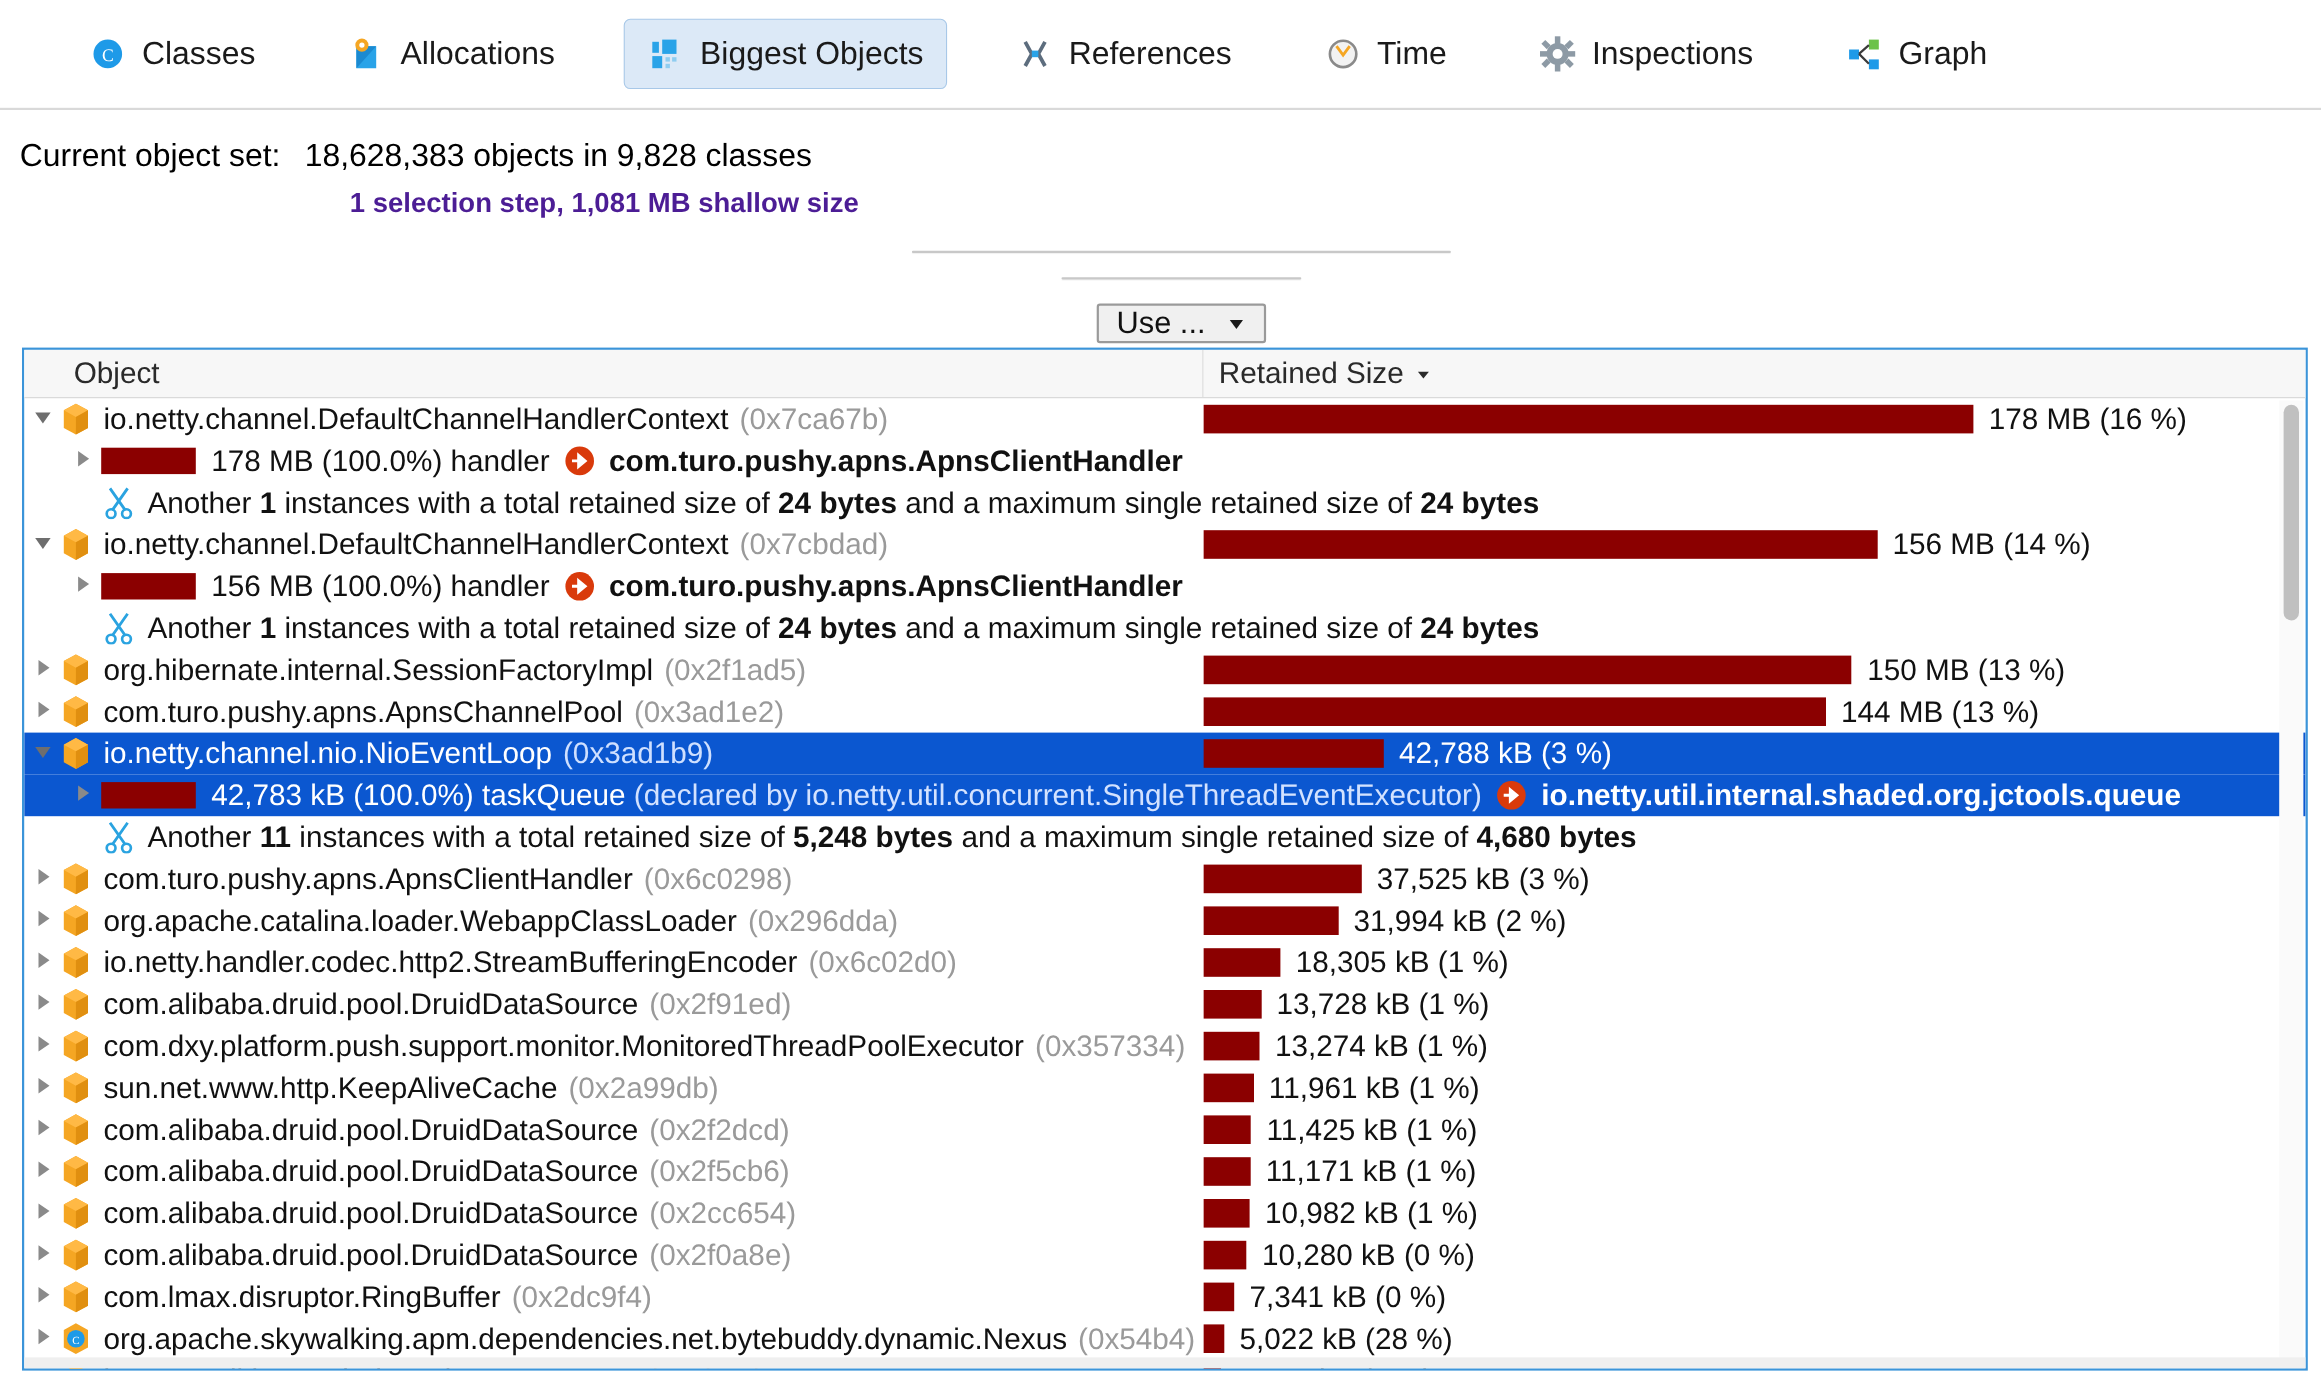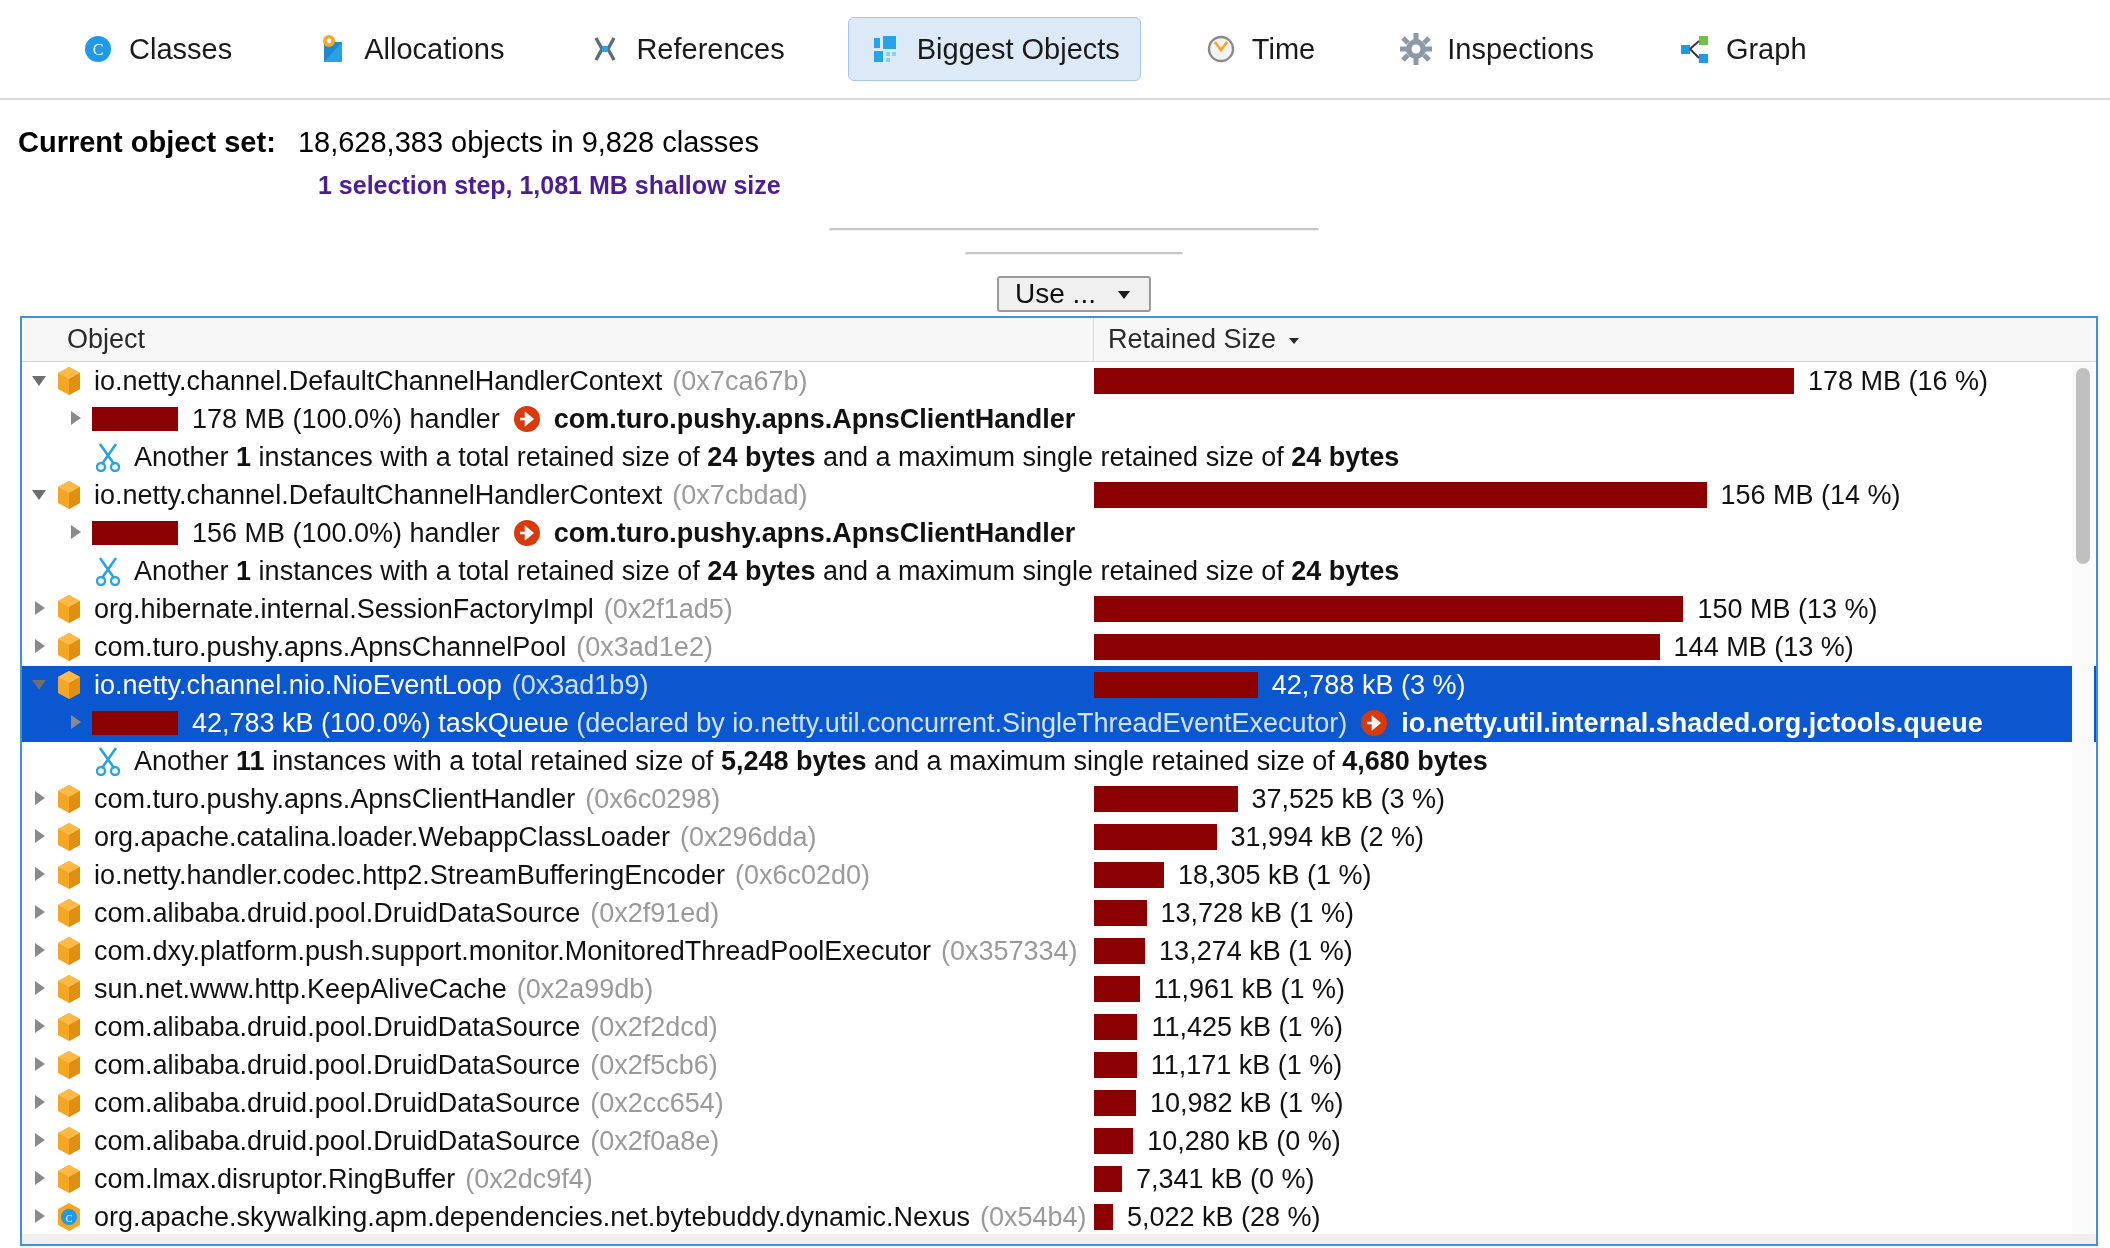--- a/index.html
+++ b/index.html
@@ -39,21 +39,21 @@
   .tab .icon { width: 34px; height: 34px; flex: none; display:block; }
 
   
   .objset {
     padding: 26px 0 0 18px;
   }
   .objset-line1 {
     font-size: 29px;
     color: #000;
   }
-  .objset-line1 .lbl { font-weight: bold; }
+  .objset-line1 .lbl { font-weight: normal; }
   .objset-line1 .val { margin-left: 14px; }
   .objset-line2 {
     font-size: 25px;
     font-weight: bold;
     color: #4c1d95;
     margin-top: 12px;
     margin-left: 300px;
   }
 
   
@@ -231,42 +231,42 @@
       <svg viewBox="0 0 34 34" width="34" height="34">
         <polygon points="8,10 26,10 26,30 8,30" fill="#29a3e8"></polygon>
         <polygon points="8,10 26,10 8,30" fill="#1b8ad1"></polygon>
         <circle cx="13" cy="9" r="6" fill="#f5a623"></circle>
           <circle cx="13" cy="9" r="2.4" fill="#fff"></circle>
       </svg>
     </span>
     <span>Allocations</span>
   </div>
 
-  <div class="tab">
-    <span class="icon">
-      <svg viewBox="0 0 34 34" width="34" height="34">
-        <path d="M8 6 L14 17 L8 28 M26 6 L20 17 L26 28" stroke="#5d6d7e" stroke-width="3.4" fill="none"></path>
-        <rect x="14" y="14" width="6" height="6" fill="#29a3e8"></rect>
-      </svg>
-    </span>
-    <span>References</span>
-  </div>
-
   <div class="tab selected">
     <span class="icon">
       <svg viewBox="0 0 34 34" width="34" height="34">
         <rect x="5" y="6" width="6" height="10" fill="#29a3e8"></rect>
         <rect x="14" y="4" width="13" height="13" fill="#29a3e8"></rect>
         <rect x="5" y="19" width="9" height="11" fill="#29a3e8"></rect>
         <rect x="17" y="20" width="4" height="4" fill="#8fcdf0"></rect>
         <rect x="23" y="20" width="4" height="4" fill="#8fcdf0"></rect>
         <rect x="17" y="26" width="4" height="4" fill="#8fcdf0"></rect>
       </svg>
     </span>
     <span>Biggest Objects</span>
+  </div>
+
+  <div class="tab">
+    <span class="icon">
+      <svg viewBox="0 0 34 34" width="34" height="34">
+        <path d="M8 6 L14 17 L8 28 M26 6 L20 17 L26 28" stroke="#5d6d7e" stroke-width="3.4" fill="none"></path>
+        <rect x="14" y="14" width="6" height="6" fill="#29a3e8"></rect>
+      </svg>
+    </span>
+    <span>References</span>
   </div>
 
   <div class="tab">
     <span class="icon">
       <svg viewBox="0 0 34 34" width="34" height="34">
         <circle cx="17" cy="17" r="12" fill="#f2f2f2" stroke="#8a8a8a" stroke-width="2.4"></circle>
         <path d="M11 10 L17 18 L23 10" stroke="#f5a623" stroke-width="2.6" fill="none"></path>
       </svg>
     </span>
     <span>Time</span>

